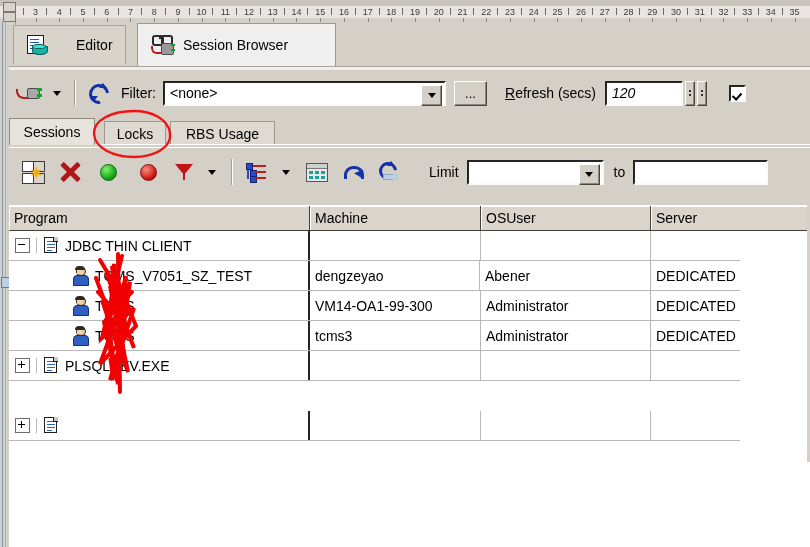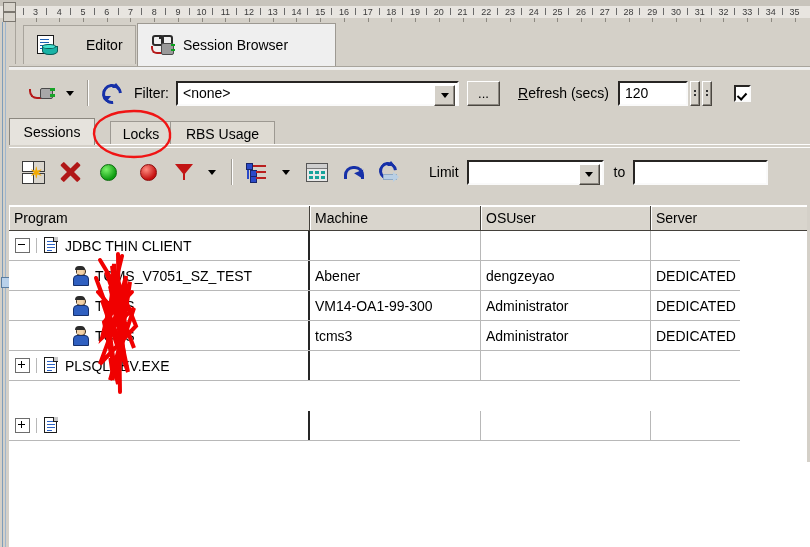--- a/index.html
+++ b/index.html
@@ -337,21 +337,21 @@
 
   <div class="vsplit">
     <div class="ln1"></div>
       <div class="ln2"></div>
     <div class="grip"></div>
   </div>
 
   <div class="tabstrip">
     <div class="edge"></div>
 
-    <div class="tab" style="left:14px;width:113px;gap:28px;">
+    <div class="tab" style="left:4px;width:113px;gap:28px;">
       <span class="ic ic-editor">
         <span class="doc">
           <i style="top:3px;"></i>
             <i style="top:6px;"></i>
             <i style="top:9px;"></i>
             <i style="top:12px;width:6px;"></i>
         </span>
         <span class="db">
             <span class="cyl"></span>
             <span class="top"></span>
@@ -370,21 +370,21 @@
           <span class="pin"></span>
           <span class="pin2"></span>
       </span>
       <span class="tab-label">Session Browser</span>
     </div>
 
     <div class="baseline"></div>
   </div>
 
   <div class="filterbar">
-    <div class="fb-row" style="left:17px;">
+    <div class="fb-row" style="left:4px;">
 
       <span class="tbtn" style="width:32px;">
         <span class="ic ic-plug">
           <span class="cord"></span>
             <span class="body"></span>
             <span class="p1"></span>
             <span class="p2"></span>
         </span>
       </span>
       <span class="tbtn" style="width:18px;">
@@ -407,41 +407,41 @@
         <span class="val">&lt;none&gt;</span>
         <span class="arrowbox">
           <span class="caret sm"></span>
         </span>
       </span>
 
       <span class="btn3d" style="width:33px;height:25px;margin-left:8px;">...</span>
 
       <span class="lbl" style="margin:0 9px 0 18px;"><u>R</u>efresh (secs)</span>
 
-      <span class="txtbox" style="width:70px;">
+      <span class="txtbox" style="width:78px;font-style:italic;">
         <span class="val">120</span>
       </span>
       <span class="spin" style="margin-left:2px;">
           <i></i>
           <i></i>
         </span>
       <span class="spin" style="margin-left:2px;">
           <i></i>
           <i></i>
         </span>
 
       <span class="chk on" style="margin-left:22px;"></span>
     </div>
   </div>
 
   <div class="subtabs">
     <div class="stab sel" style="left:0px;width:86px;">
       <span>Sessions</span>
     </div>
-    <div class="stab" style="left:101px;width:62px;">
+    <div class="stab" style="left:95px;width:62px;">
       <span>Locks</span>
     </div>
     <div class="stab" style="left:161px;width:105px;">
       <span>RBS Usage</span>
     </div>
     <div class="base"></div>
   </div>
 
   <svg class="scribble" style="left:88px;top:108px;" width="92" height="52">
     <path d="M46,3 C64,3 80,11 82,25 C84,39 67,49 46,49 C25,49 7,40 6,26 C5,12 24,3 46,3 Z" fill="none" stroke="#f01414" stroke-width="2.4" stroke-linecap="round"></path>
@@ -588,22 +588,22 @@
             <div class="rowtext" style="padding-left: 7px; display: flex; align-items: center; gap: 7px;">
               <span class="ic-user">
                 <span class="head"></span>
                 <span class="face"></span>
                 <span class="hair"></span>
                 <span class="body"></span>
               </span>
               <span>TCMS_V7051_SZ_TEST</span>
             </div>
           </div>
+          <div class="gcell sepr" style="width: 170px; flex: 0 0 170px;">dengzeyao</div>
           <div class="gcell sepr" style="width: 171px; flex: 0 0 171px;">Abener</div>
-          <div class="gcell sepr" style="width: 170px; flex: 0 0 170px;">dengzeyao</div>
           <div class="gcell" style="width: 159px; flex: 0 0 159px;">DEDICATED</div>
         </div>
         <div class="grow" style="top: 60px;">
           <div class="gcell thick" style="width: 301px; flex: 0 0 301px; padding-left: 0px;">
             <div class="gutter"></div>
             <div class="gutter2"></div>
             <div class="rowtext" style="padding-left: 7px; display: flex; align-items: center; gap: 7px;">
               <span class="ic-user">
                 <span class="head"></span>
                 <span class="face"></span>

